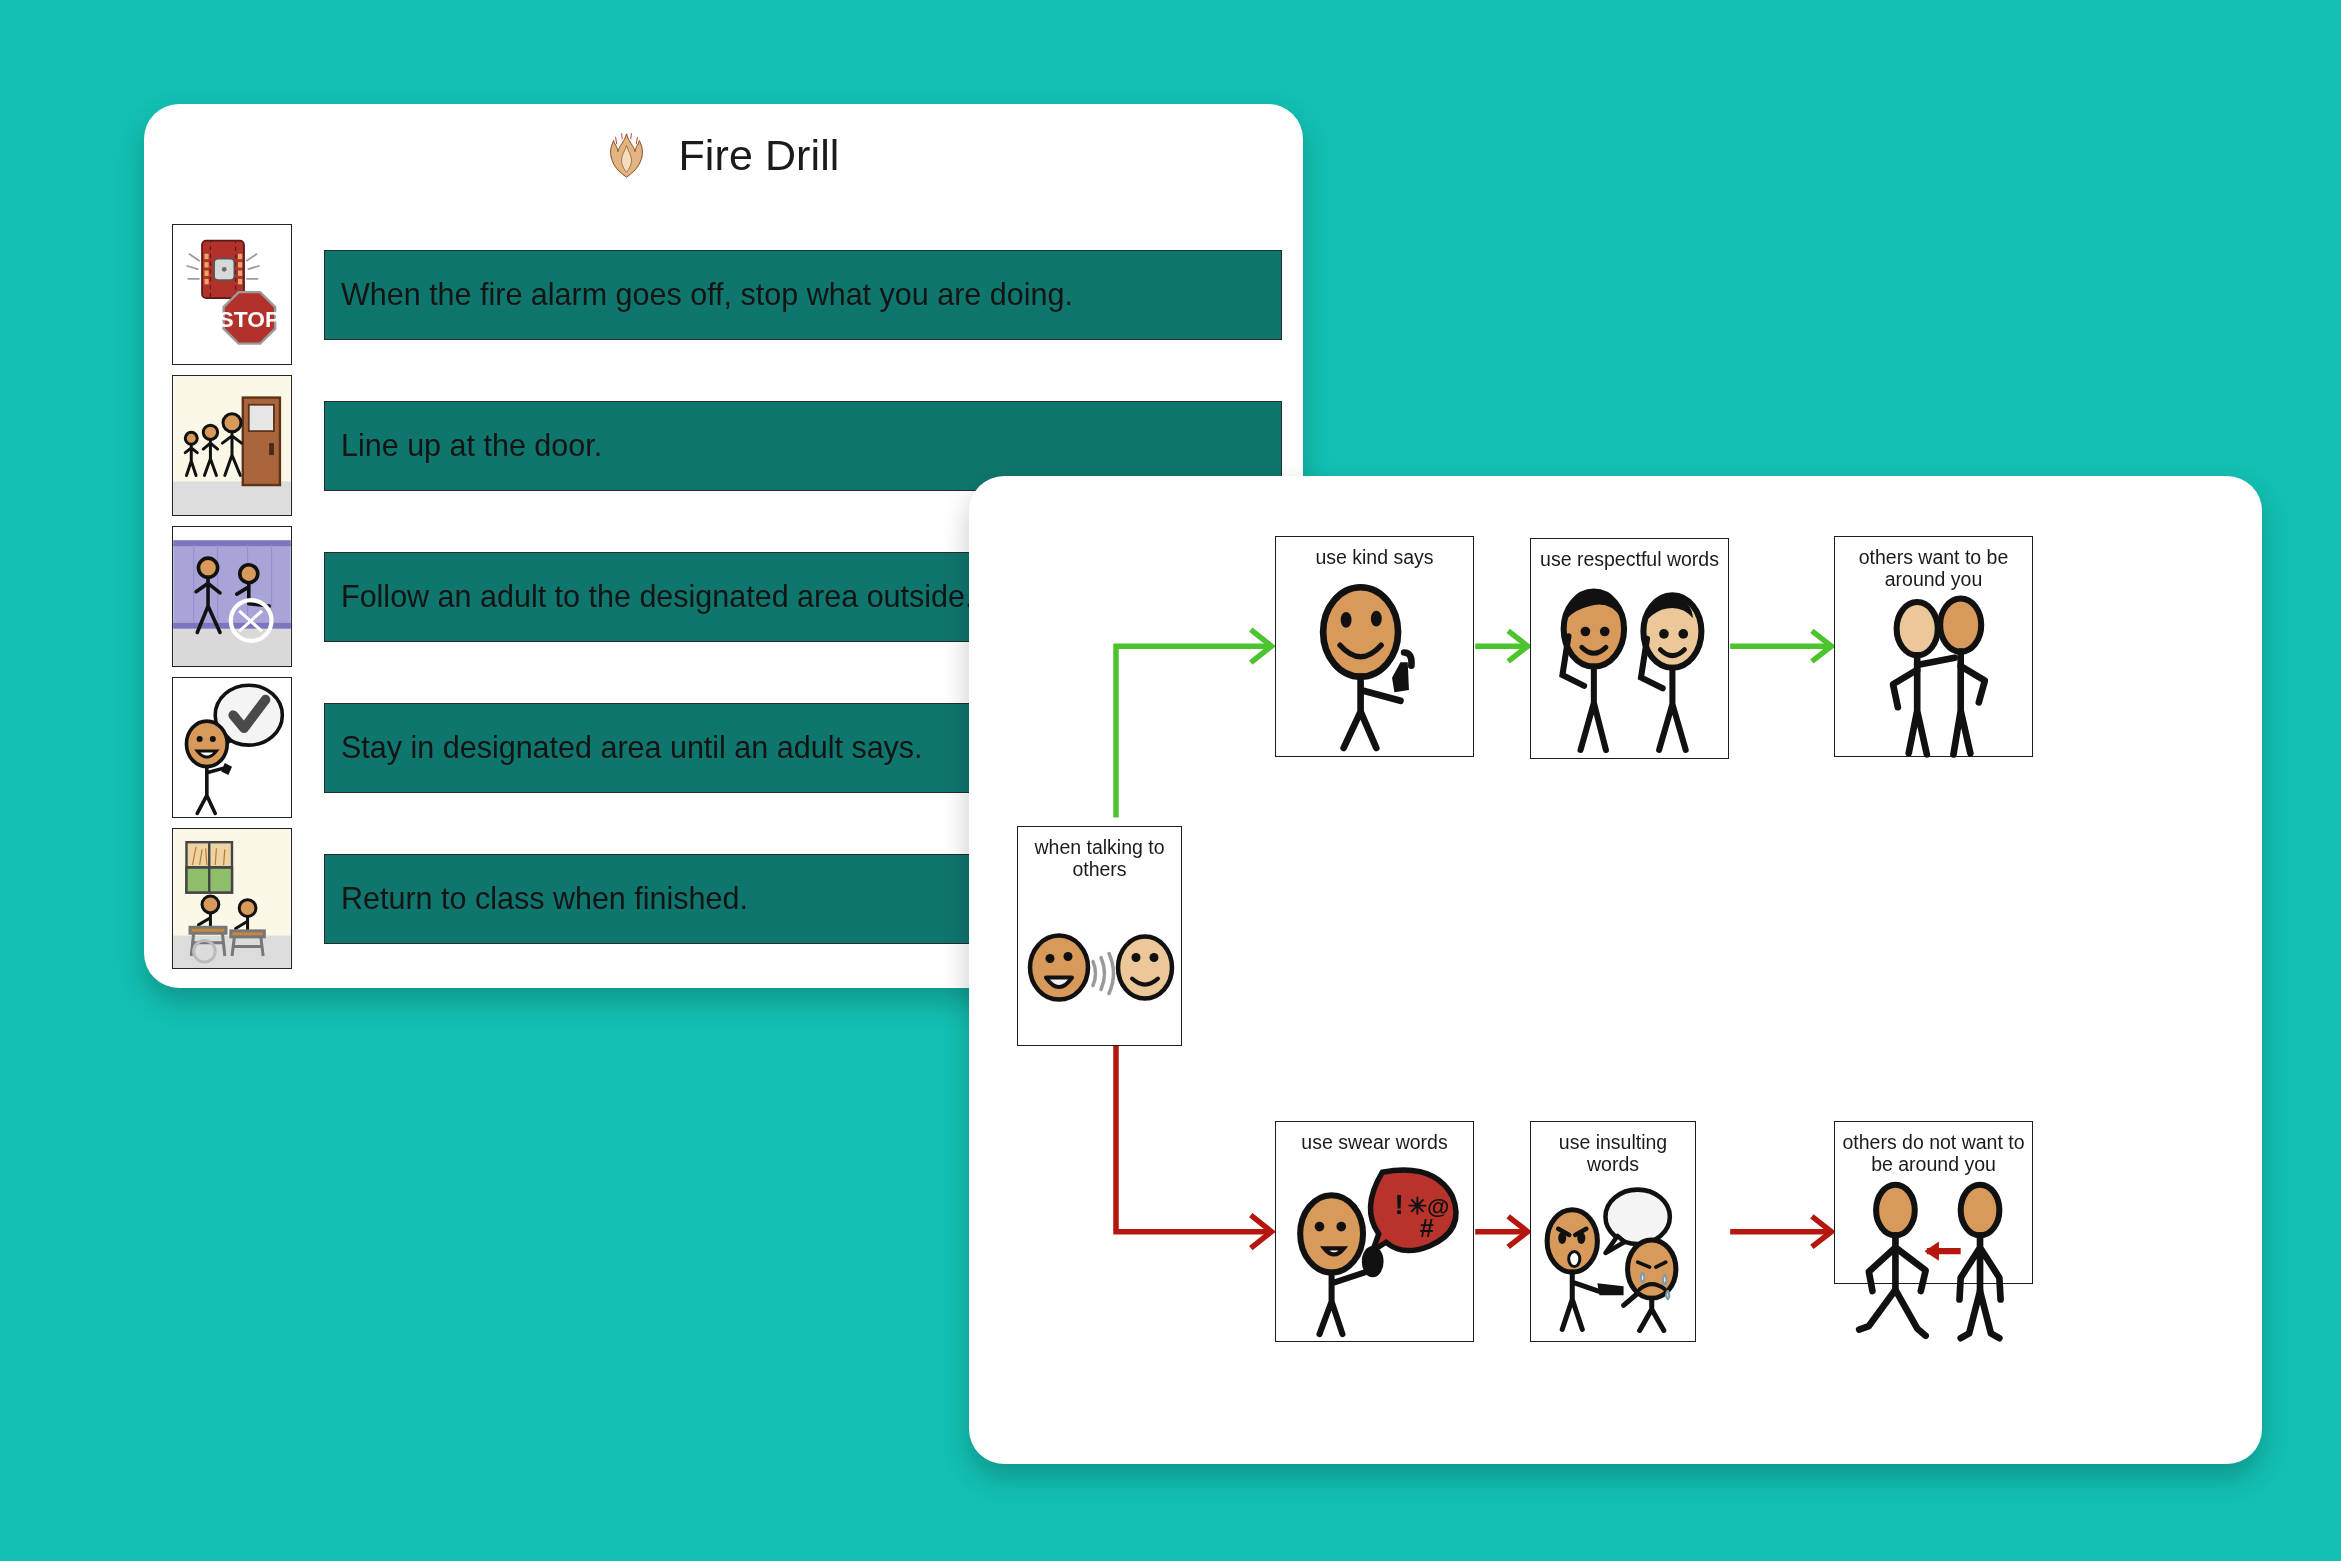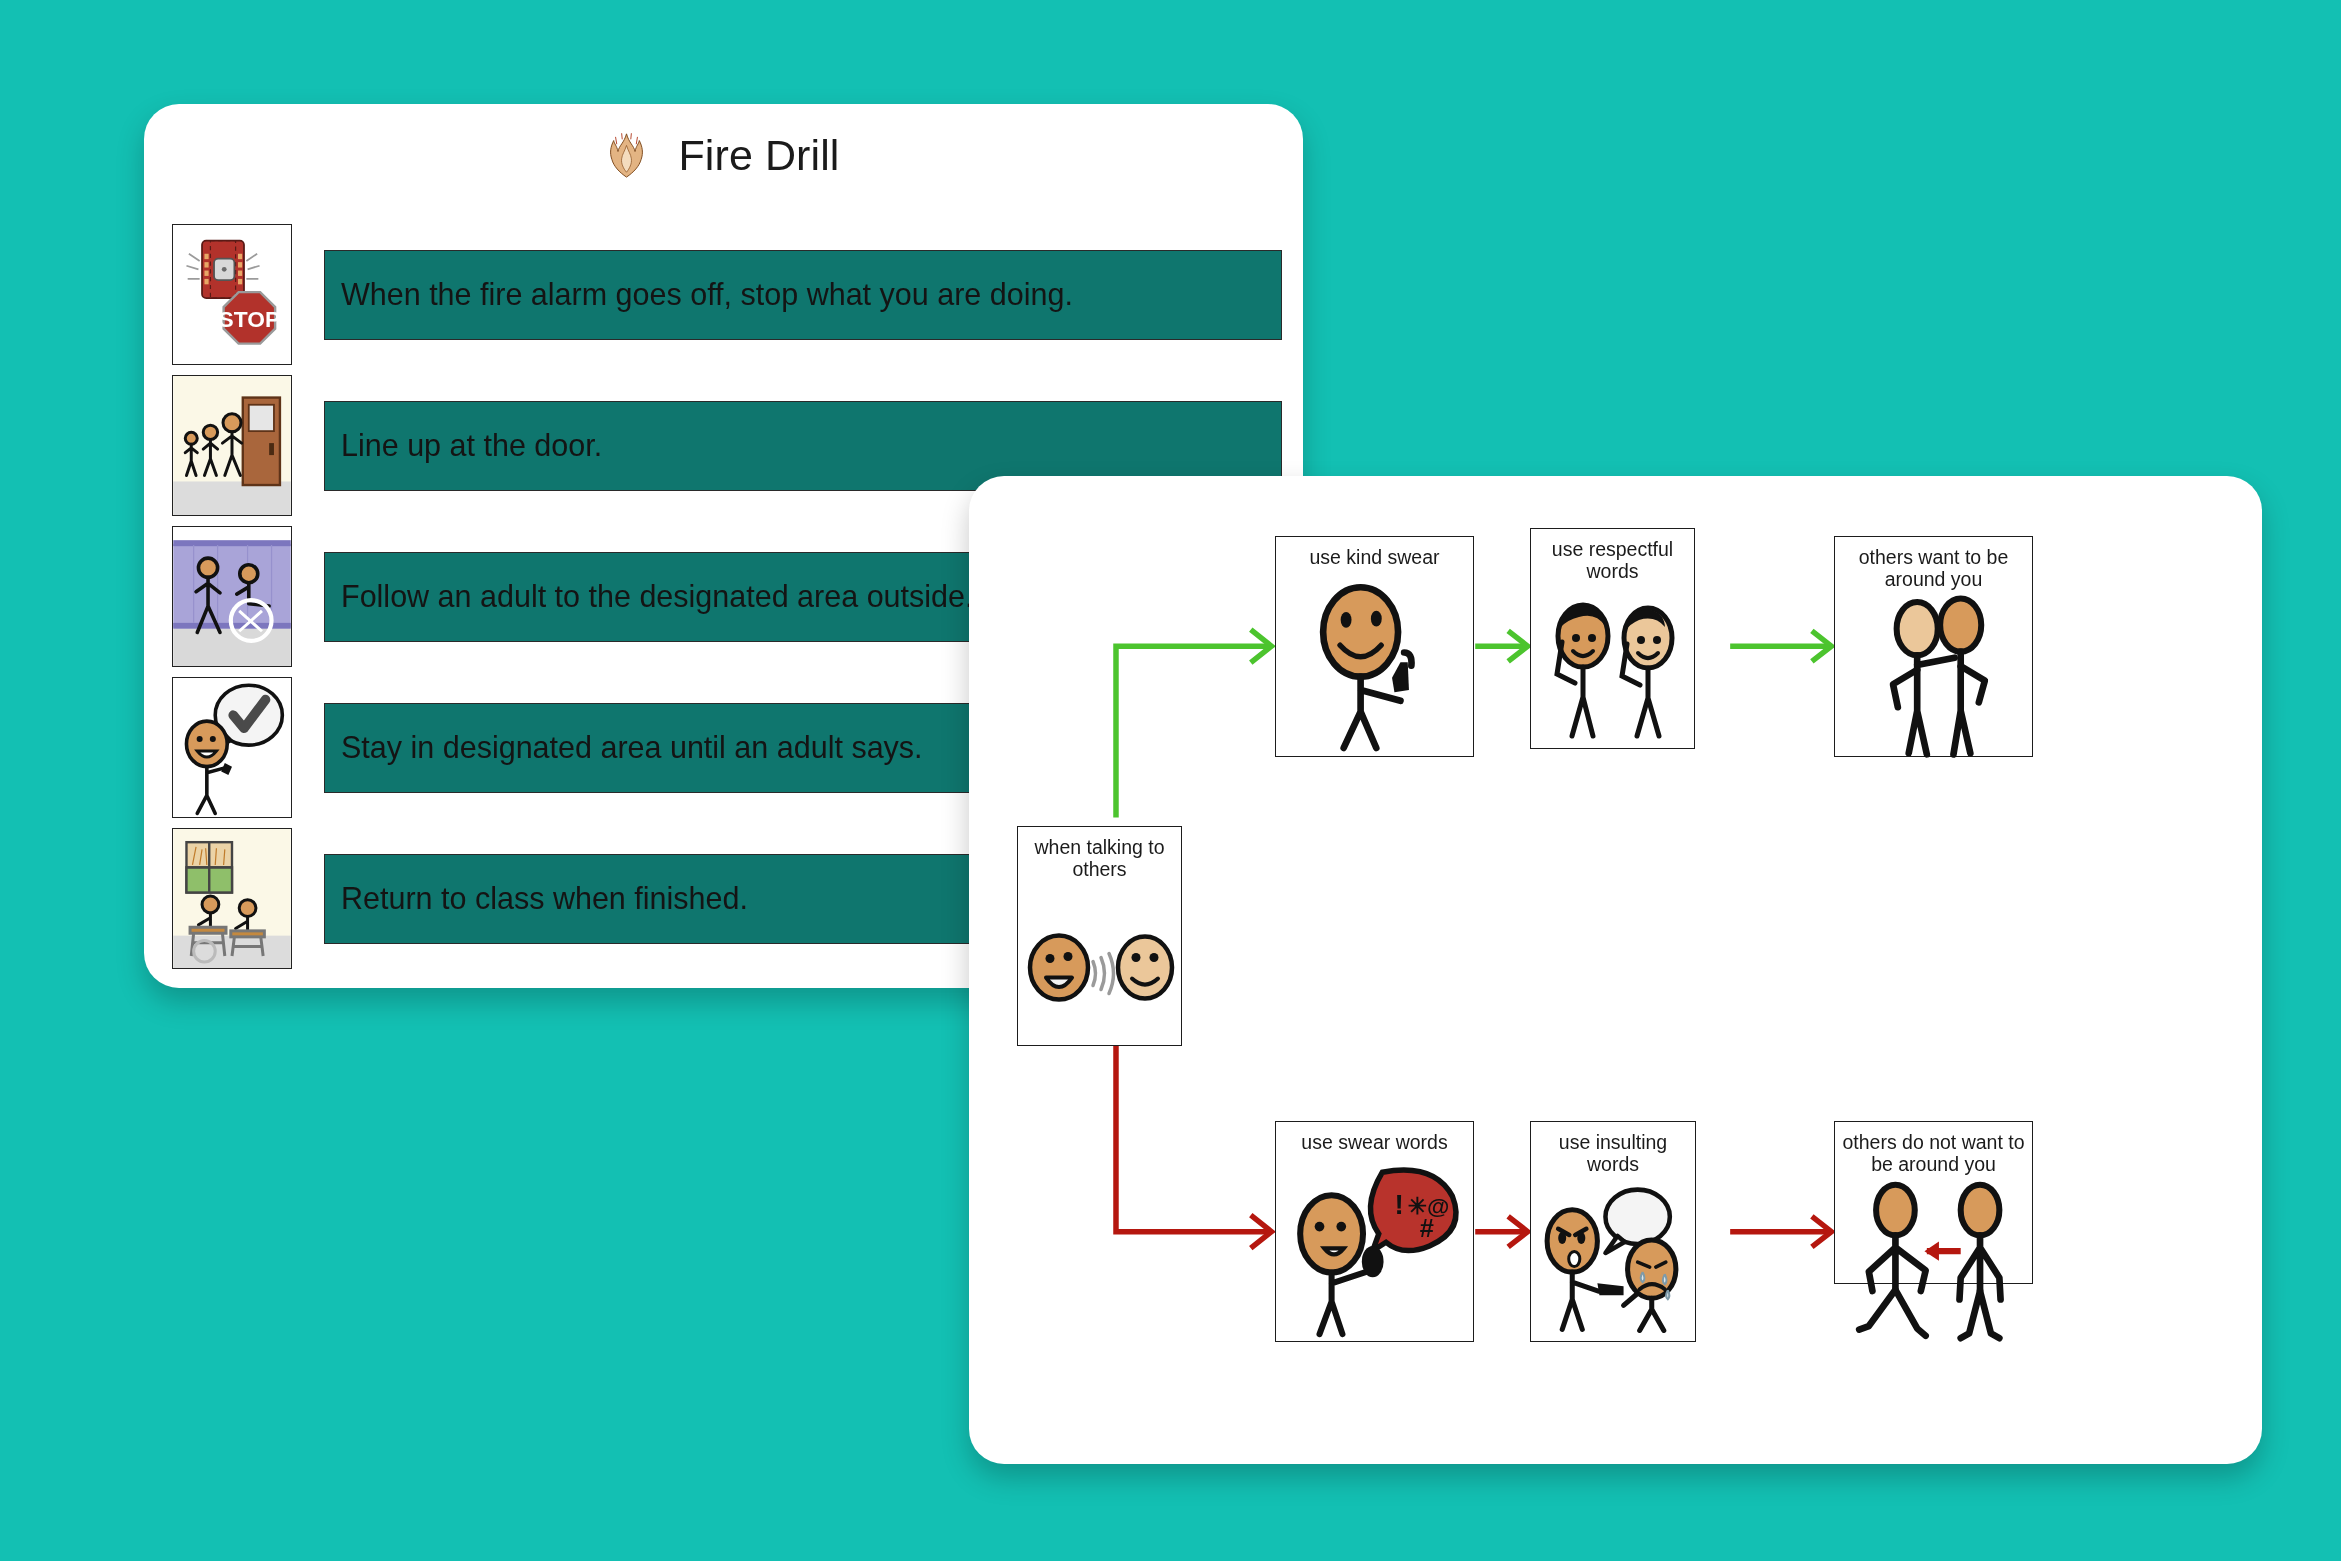--- a/index.html
+++ b/index.html
@@ -102,21 +102,21 @@
     margin-top:8.5px;
     padding:0 3.7px;
     white-space:pre-line;
   }
   .node-art{flex:1 1 auto;width:100%;display:block;}
   .node-art svg{width:100%;height:100%;display:block;}
 
   
   #node-start      {left: 48px; top: 350px; width:165px; height:220px;}
   #node-kind       {left: 306px; top: 60px;  width:199px; height:221px;}
-  #node-respectful {left: 561px; top: 52px;  width:165px; height:221px;}
+  #node-respectful {left: 561px; top: 62px;  width:199px; height:221px;}
   #node-want       {left:865px; top: 60px;  width:199px; height:221px;}
   #node-swear      {left: 306px; top:645px; width:199px; height:221px;}
   #node-insulting  {left: 561px; top:645px; width:166px; height:221px;}
   #node-notwant    {left:865px; top:645px; width:199px; height:163px;}
 </style>
 </head>
 <body>
 
 <div class="card" id="card-fire-drill">
 
@@ -312,21 +312,21 @@
           </g>
           <ellipse cx="254" cy="160" rx="54" ry="62" fill="#EBC79A" stroke="#111" stroke-width="9"></ellipse>
           <circle cx="236" cy="140" r="9" fill="#111"></circle>
             <circle cx="272" cy="140" r="9" fill="#111"></circle>
           <path d="M228 182 Q254 206 280 182" fill="none" stroke="#111" stroke-width="8" stroke-linecap="round"></path>
         </svg>
       </div>
     </div>
 
     <div class="node" id="node-kind">
-      <div class="node-label">use kind swear</div>
+      <div class="node-label">use kind says</div>
       <div class="node-art">
         <svg viewBox="0 0 326 300">
           <ellipse cx="140" cy="100" rx="62" ry="74" fill="#D79A5B" stroke="#111" stroke-width="11"></ellipse>
           <ellipse cx="116" cy="80" rx="9" ry="13" fill="#111"></ellipse>
           <ellipse cx="166" cy="78" rx="9" ry="13" fill="#111"></ellipse>
           <path d="M106 122 Q140 160 174 122" fill="none" stroke="#111" stroke-width="9" stroke-linecap="round"></path>
           <g stroke="#111" stroke-width="11" fill="none" stroke-linecap="round">
             <path d="M140 174 L140 232 M140 232 L112 292 M140 232 L166 292 M140 196 L206 214"></path>
           </g>
           <path d="M206 150 L218 150 L220 196 L196 200 L192 176 Z" fill="#111"></path>

